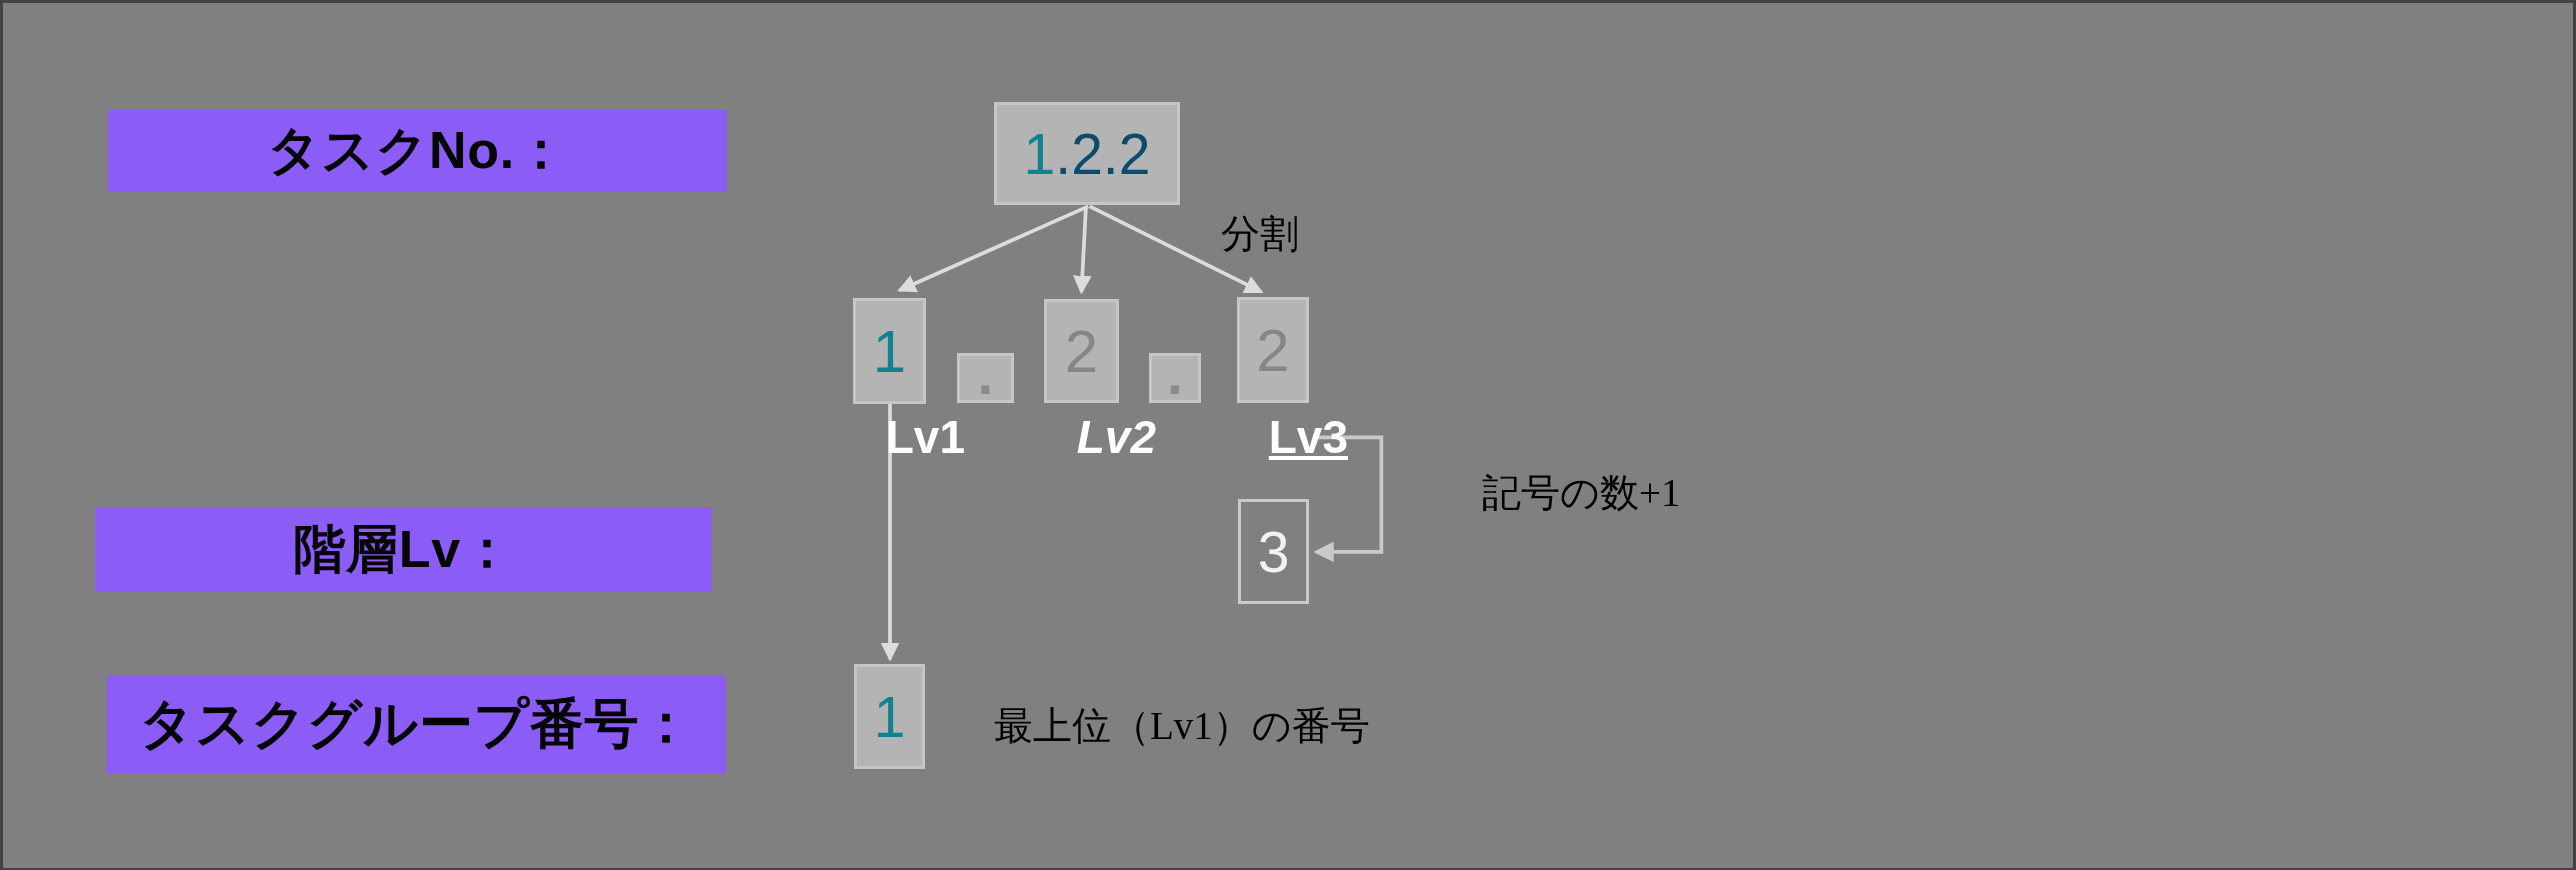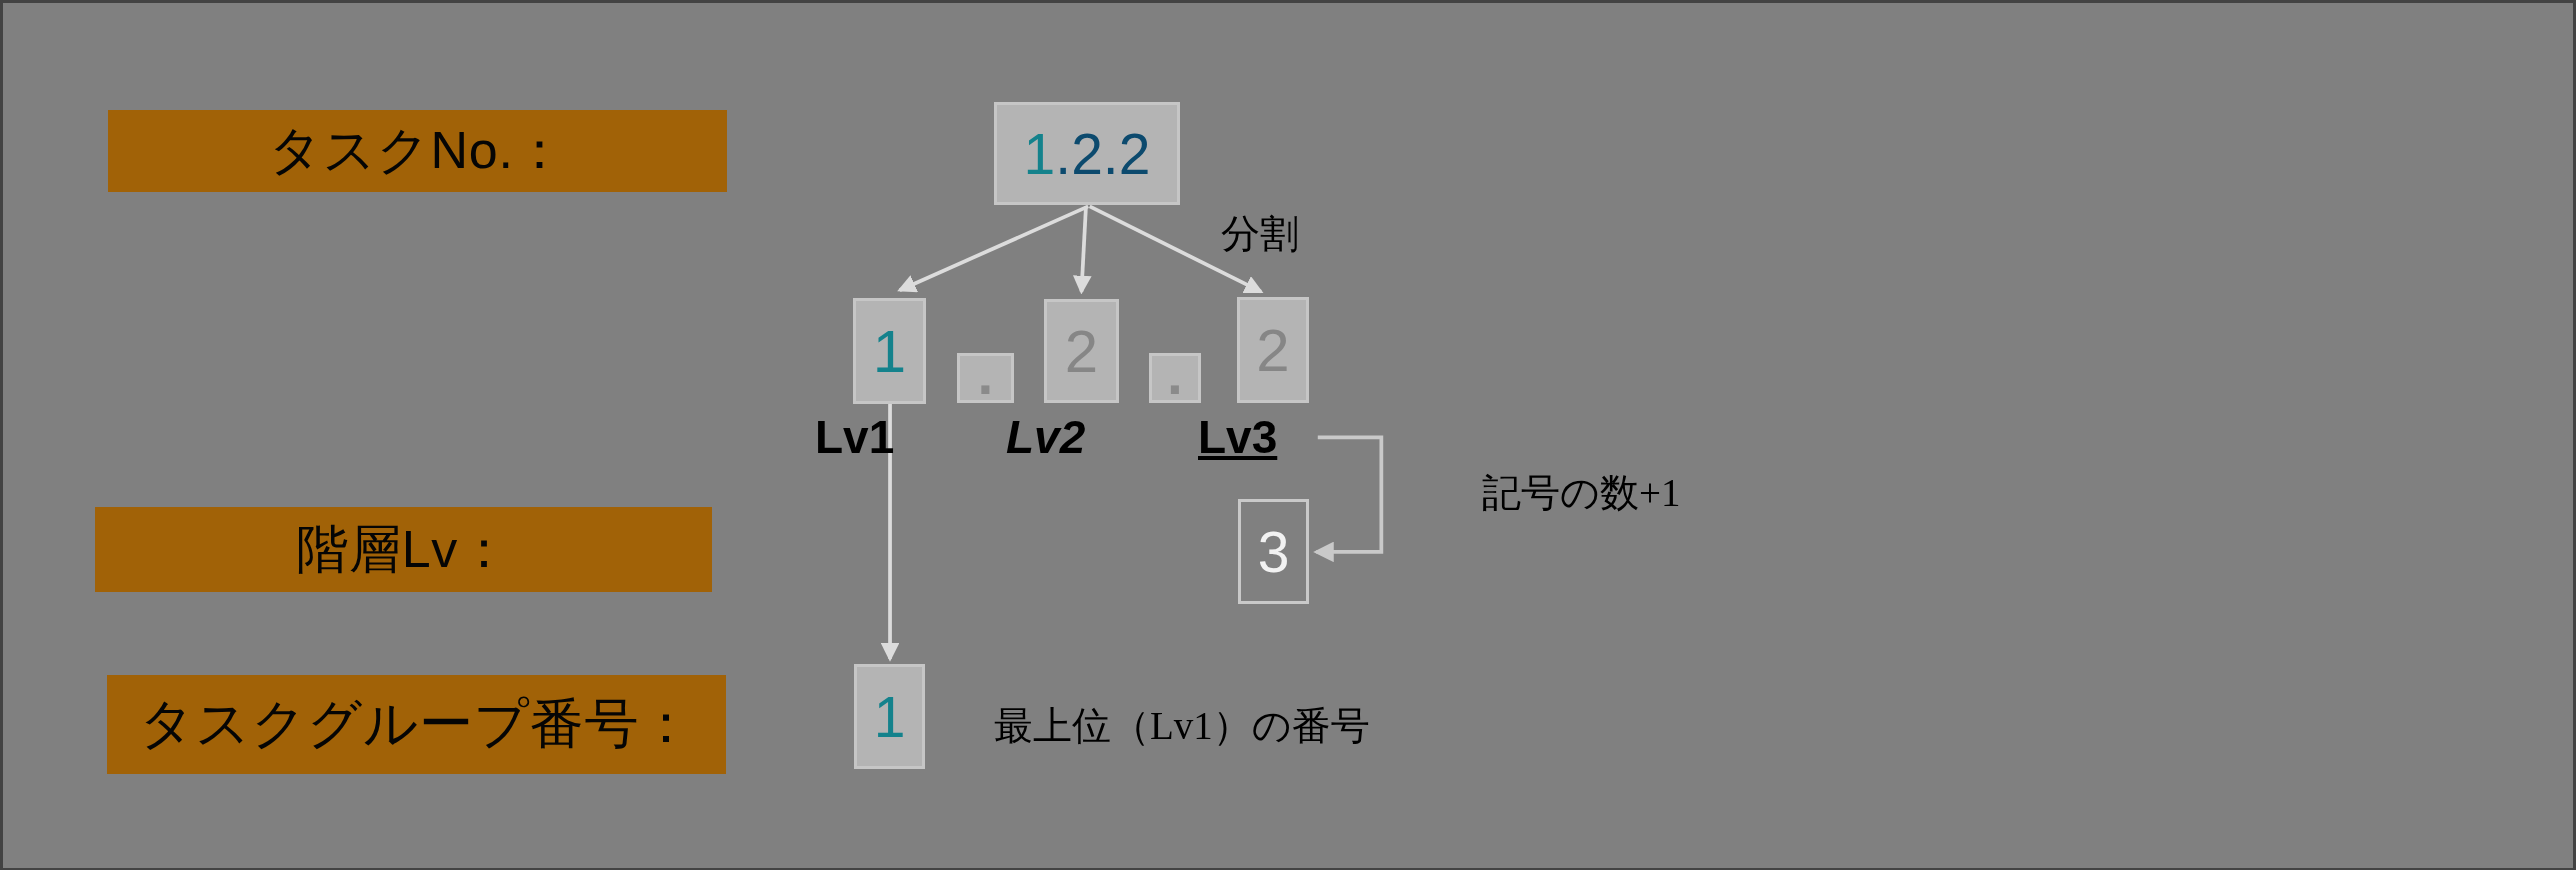--- a/index.html
+++ b/index.html
@@ -15,23 +15,23 @@
   }
   .connector-layer {
     position: absolute;
     left: 0; top: 0;
     width: 2569px; height: 863px;
     pointer-events: none;
   }
   
   .label-box {
     position: absolute;
-    background: #a16207;
+    background: #8b5cf6;
     color: #050505;
-    font-weight: normal;
+    font-weight: bold;
     font-size: 52px;
     display: flex;
     align-items: center;
     justify-content: center;
     white-space: nowrap;
     letter-spacing: 0.7px;
   }
   .label-task-no   { left: 105px; top: 107px; width: 619px; height: 82px; }
   .label-hierarchy { left: 92px; top: 504px; width: 617px; height: 85px; }
   .label-task-group{ left: 104px; top: 672px; width: 619px; height: 99px; font-size: 54px; }
@@ -78,25 +78,25 @@
     font-size: 57px;
   }
   
   .group-box { left: 851px; top: 661px; width: 71px; height: 105px; font-size: 57px; }
 
   
   .lv-label {
     position: absolute;
     top: 410px;
     width: 150px;
-    text-align: left;
+    text-align: right;
     font-size: 46px;
     line-height: 48px;
     font-weight: bold;
-    color: #000000;
+    color: #ffffff;
   }
   .lv1 { left: 812px; }
   .lv2 { left: 1003px; font-style: italic; }
   .lv3 { left: 1195px; text-decoration: underline; }
 
   
   .annotation {
     position: absolute;
     font-size: 39px;
     line-height: 64px;

